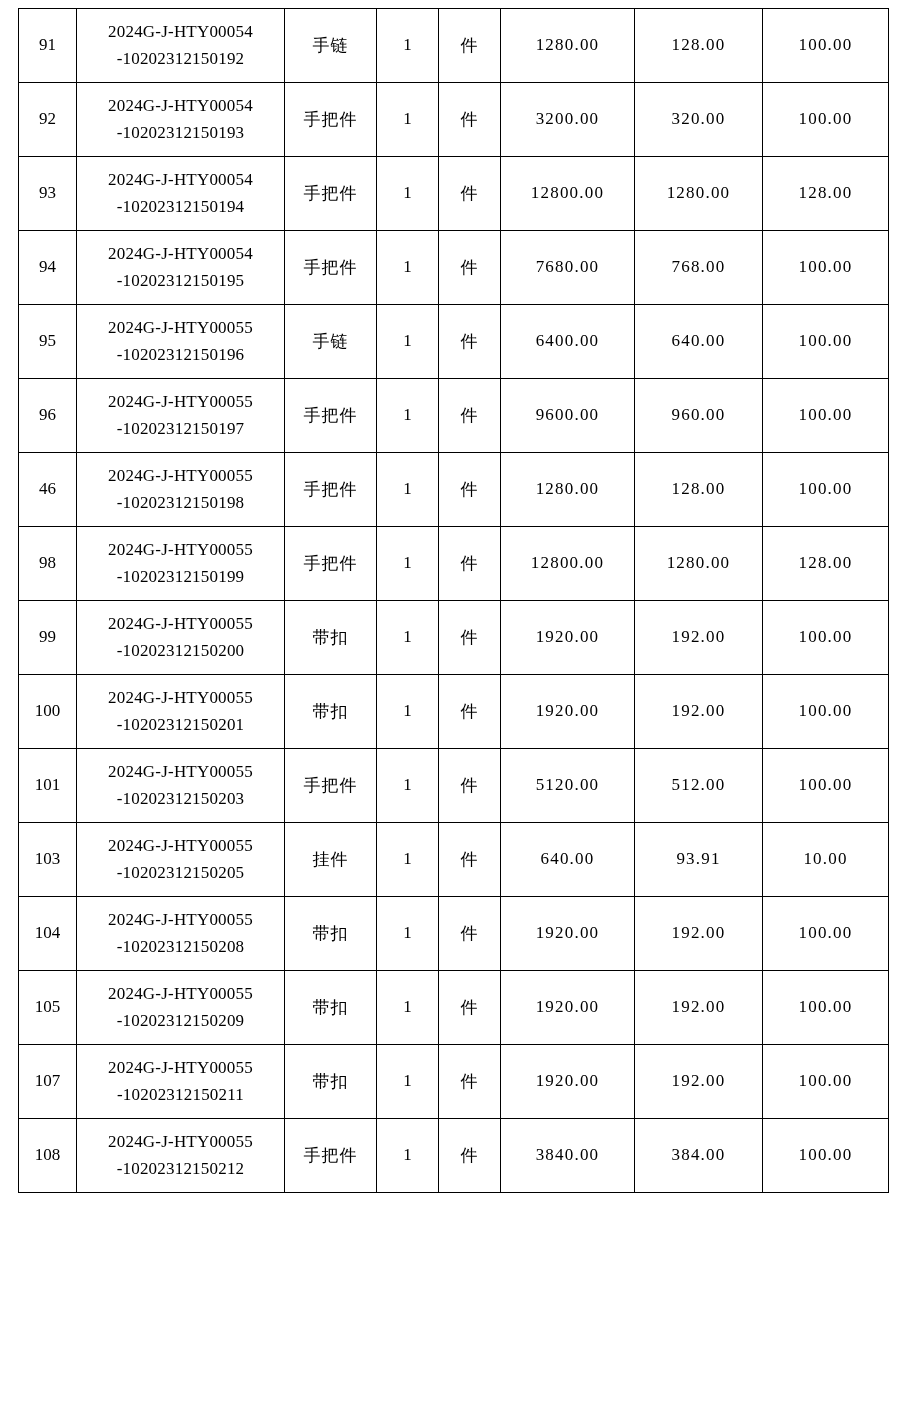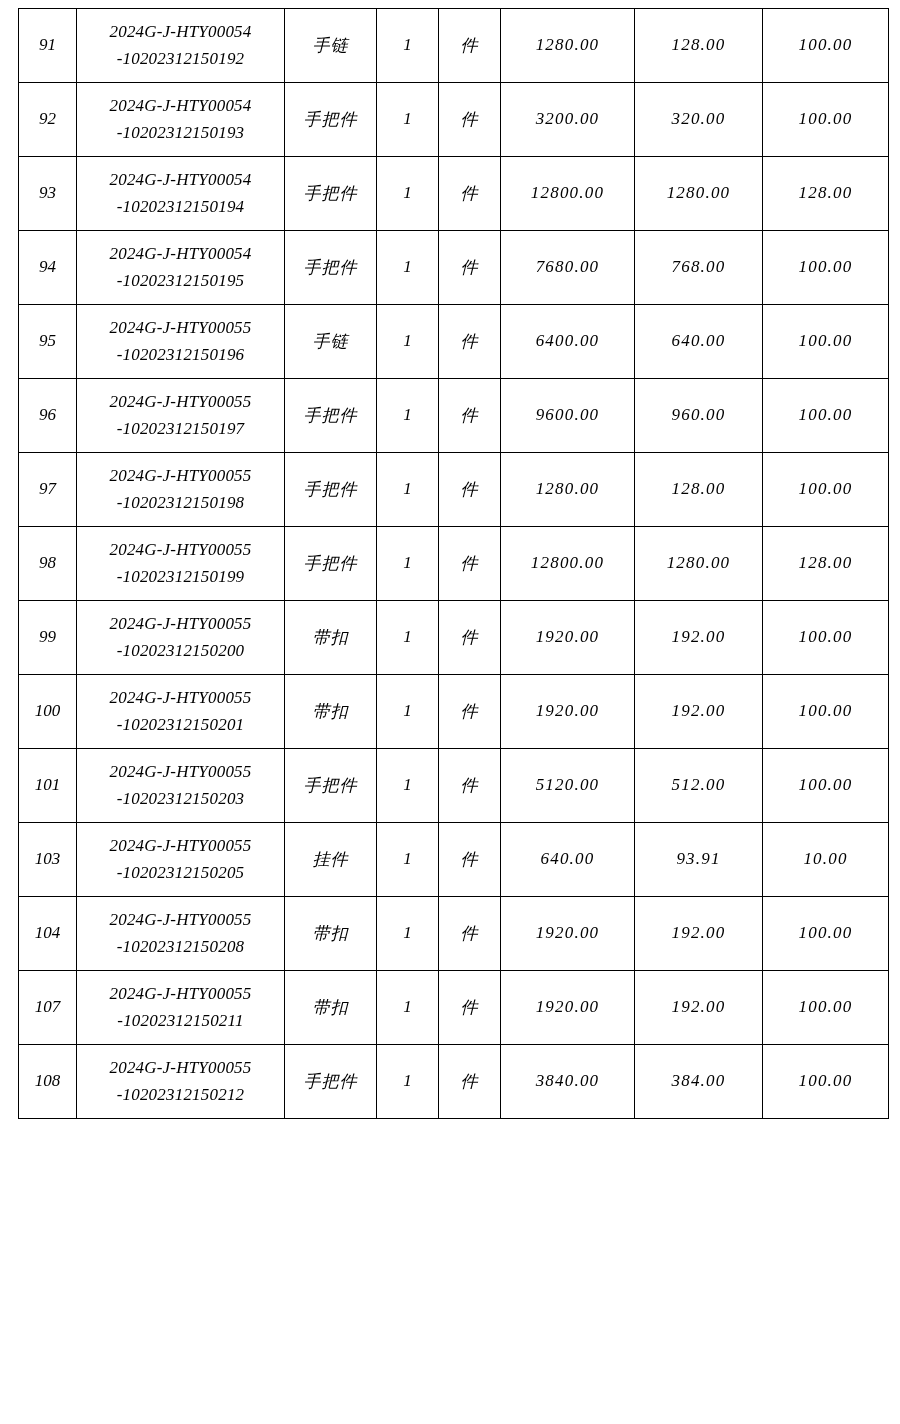--- a/index.html
+++ b/index.html
@@ -12,21 +12,20 @@
     height: 1424px;
     font-family: "Liberation Serif", serif;
     color: #000000;
   }
   .page {
     position: relative;
     width: 900px;
     height: 1424px;
     box-sizing: border-box;
     padding: 8px 12px 8px 18px;
-    font-style: italic;
   }
   table.ledger {
     width: 870px;
     border-collapse: collapse;
     table-layout: fixed;
   }
   table.ledger td {
     border: 1px solid #000000;
     text-align: center;
     vertical-align: middle;
@@ -142,21 +141,21 @@
           <td class="cell-code">2024G-J-HTY00055
 -10202312150197</td>
           <td class="cell-cn">手把件</td>
           <td class="cell-idx">1</td>
           <td class="cell-cn">件</td>
           <td class="cell-num">9600.00</td>
           <td class="cell-num">960.00</td>
           <td class="cell-num">100.00</td>
         </tr>
         <tr>
-          <td class="cell-idx">97</td>
+          <td class="cell-idx">46</td>
           <td class="cell-code">2024G-J-HTY00055
 -10202312150198</td>
           <td class="cell-cn">手把件</td>
           <td class="cell-idx">1</td>
           <td class="cell-cn">件</td>
           <td class="cell-num">1280.00</td>
           <td class="cell-num">128.00</td>
           <td class="cell-num">100.00</td>
         </tr>
         <tr>
@@ -211,20 +210,31 @@
           <td class="cell-idx">1</td>
           <td class="cell-cn">件</td>
           <td class="cell-num">640.00</td>
           <td class="cell-num">93.91</td>
           <td class="cell-num">10.00</td>
         </tr>
         <tr>
           <td class="cell-idx">104</td>
           <td class="cell-code">2024G-J-HTY00055
 -10202312150208</td>
+          <td class="cell-cn">带扣</td>
+          <td class="cell-idx">1</td>
+          <td class="cell-cn">件</td>
+          <td class="cell-num">1920.00</td>
+          <td class="cell-num">192.00</td>
+          <td class="cell-num">100.00</td>
+        </tr>
+        <tr>
+          <td class="cell-idx">105</td>
+          <td class="cell-code">2024G-J-HTY00055
+-10202312150209</td>
           <td class="cell-cn">带扣</td>
           <td class="cell-idx">1</td>
           <td class="cell-cn">件</td>
           <td class="cell-num">1920.00</td>
           <td class="cell-num">192.00</td>
           <td class="cell-num">100.00</td>
         </tr>
         <tr>
           <td class="cell-idx">107</td>
           <td class="cell-code">2024G-J-HTY00055

